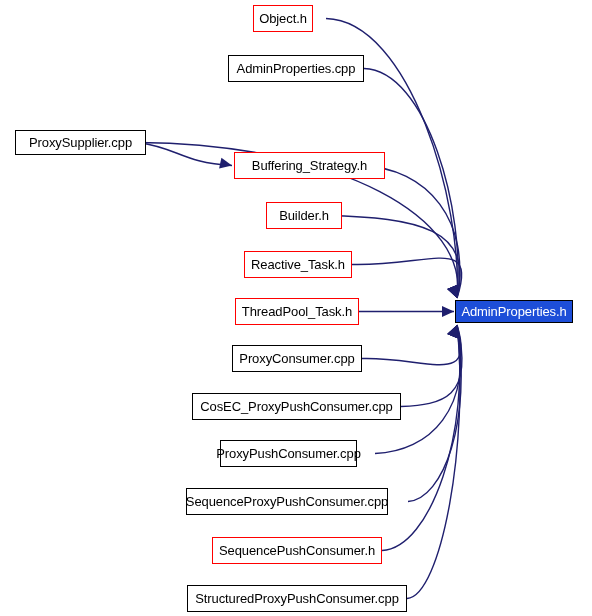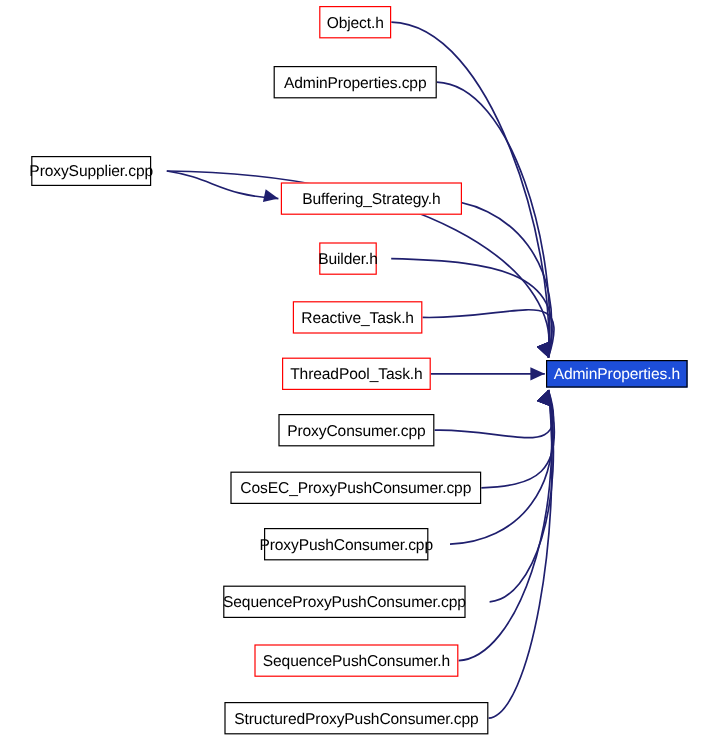--- a/index.html
+++ b/index.html
@@ -89,33 +89,33 @@
         <polygon points="0,0 -12,-5.5 -12,5.5" transform="translate(457,325) rotate(-68)"></polygon>
         <polygon points="0,0 -12,-5.5 -12,5.5" transform="translate(457,325) rotate(-68)"></polygon>
         <polygon points="0,0 -12,-5.5 -12,5.5" transform="translate(457,325) rotate(-68)"></polygon>
         <polygon points="0,0 -12,-5.5 -12,5.5" transform="translate(457,325) rotate(-68)"></polygon>
         <polygon points="0,0 -12,-5.5 -12,5.5" transform="translate(457,325) rotate(-68)"></polygon>
         <polygon points="0,0 -12,-5.5 -12,5.5" transform="translate(457,325) rotate(-68)"></polygon>
       </g>
   </svg>
 
   <div id="nodes-layer">
-      <div class="node-box red" style="left: 266px; top: 5px; width: 60px; height: 27px;">
+      <div class="node-box red" style="left: 253px; top: 5px; width: 60px; height: 27px;">
         <span class="node-label">Object.h</span>
       </div>
       <div class="node-box" style="left: 228px; top: 55px; width: 136px; height: 27px;">
         <span class="node-label">AdminProperties.cpp</span>
       </div>
-      <div class="node-box" style="left: 26px; top: 130px; width: 100px; height: 25px; text-align: center;">
+      <div class="node-box" style="left: 15px; top: 130px; width: 131px; height: 25px; text-align: center;">
         <span class="node-label">ProxySupplier.cpp</span>
       </div>
       <div class="node-box red" style="left: 234px; top: 152px; width: 151px; height: 27px;">
         <span class="node-label">Buffering_Strategy.h</span>
       </div>
-      <div class="node-box red" style="left: 266px; top: 202px; width: 48px; height: 27px;">
+      <div class="node-box red" style="left: 266px; top: 202px; width: 76px; height: 27px;">
         <span class="node-label">Builder.h</span>
       </div>
       <div class="node-box red" style="left: 244px; top: 251px; width: 108px; height: 27px; align-items: center;">
         <span class="node-label">Reactive_Task.h</span>
       </div>
       <div class="node-box red" style="left: 235px; top: 298px; width: 124px; height: 27px;">
         <span class="node-label">ThreadPool_Task.h</span>
       </div>
       <div class="node-box" style="left: 232px; top: 345px; width: 130px; height: 27px;">
         <span class="node-label">ProxyConsumer.cpp</span>

